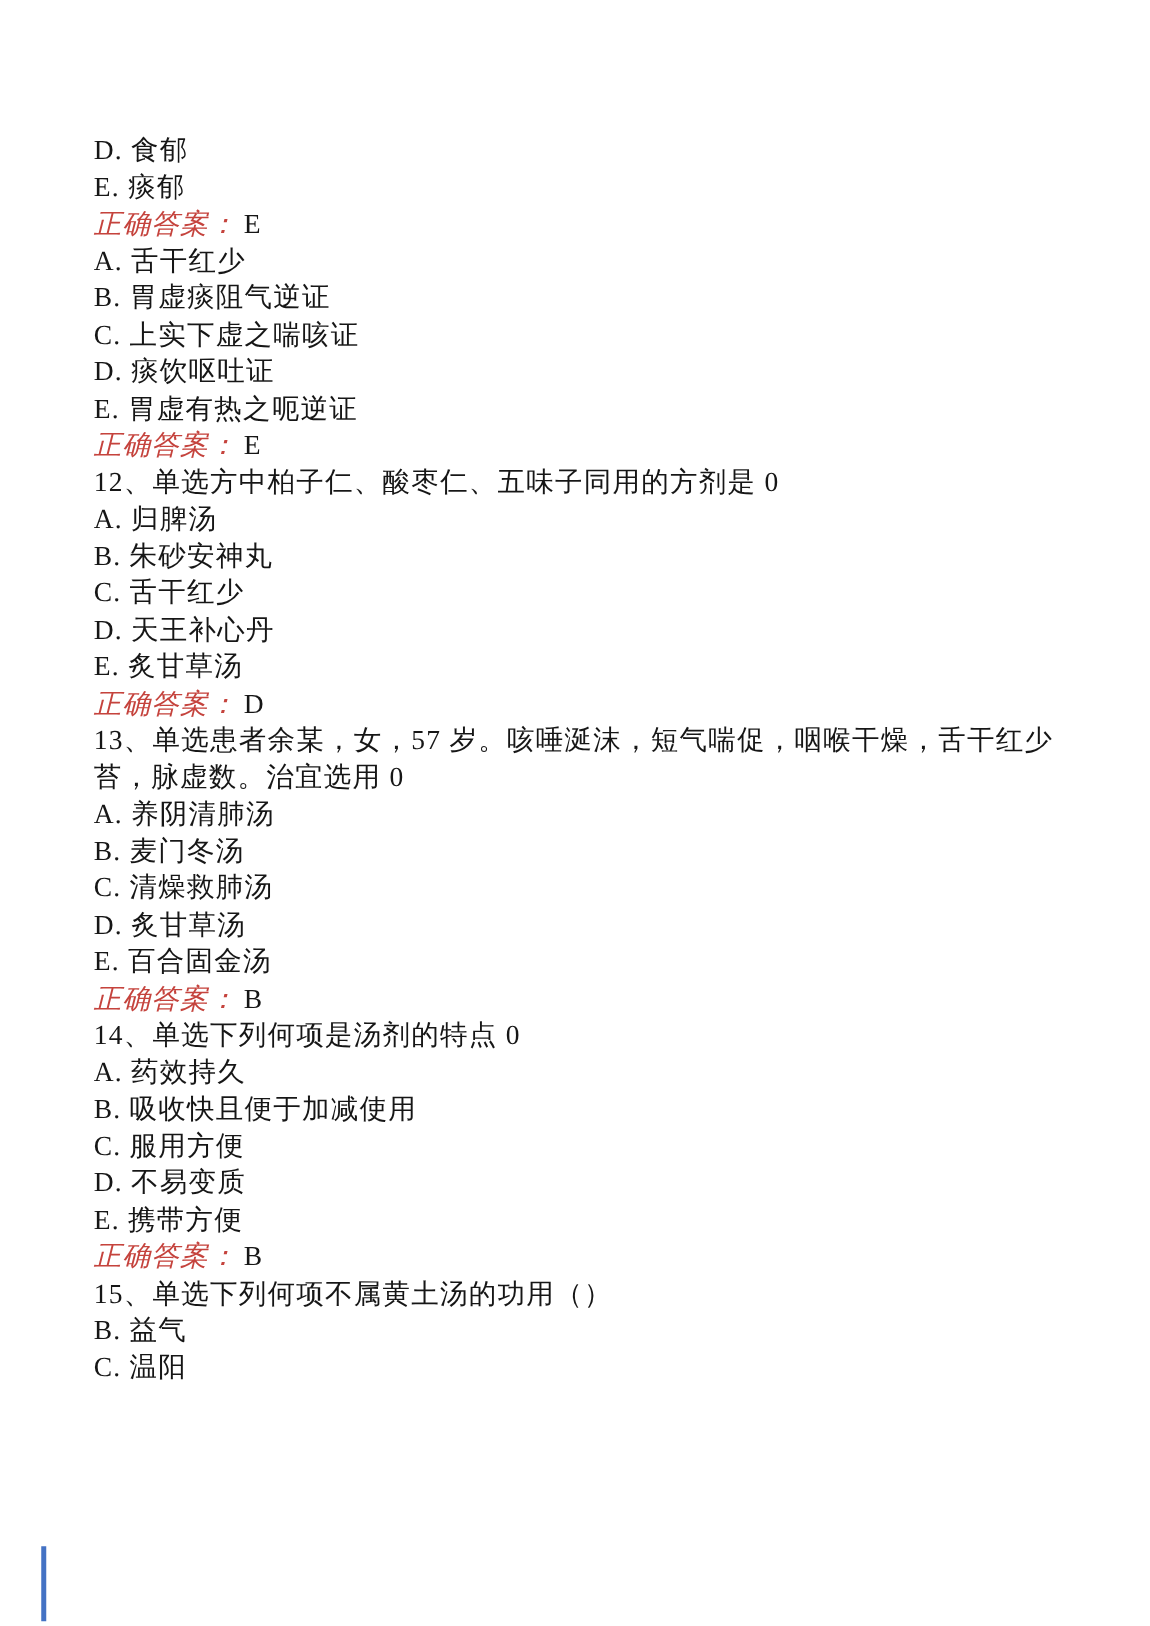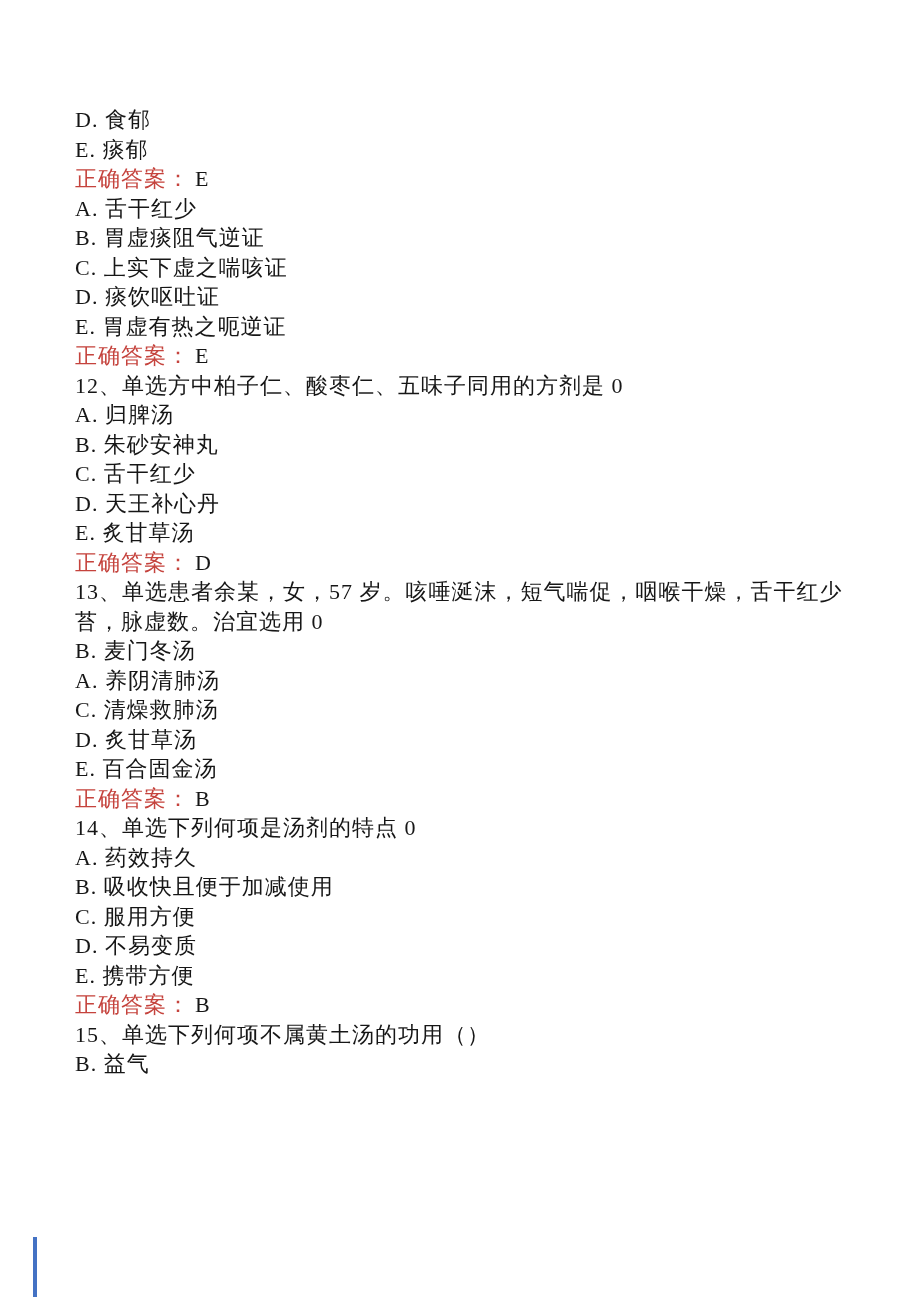--- a/index.html
+++ b/index.html
@@ -24,21 +24,21 @@
     position:absolute;
     top:105px;left:75px;right:70px;
   }
   .line{
     font-size:22px;
     line-height:29.5px;
     letter-spacing:1px;
     color:var(--text);
     white-space:nowrap;
   }
-  .ans-label{color:var(--answer);}
+  .ans-label{color:var(--answer);font-style:italic;}
   .ans-value{color:var(--text);margin-left:5px;}
   .blue-mark{
     position:absolute;
     left:33px;top:1237px;
     width:4px;height:60px;
     background:var(--bluemark);
   }
 </style>
 </head>
 <body>
@@ -63,35 +63,36 @@
         <div class="line">A. 归脾汤</div>
         <div class="line">B. 朱砂安神丸</div>
         <div class="line">C. 舌干红少</div>
         <div class="line">D. 天王补心丹</div>
         <div class="line">E. 炙甘草汤</div>
         <div class="line"><span class="ans-label">正确答案：</span><span class="ans-value">D</span></div>
       </div>
       <div>
         <div class="line">13、单选患者余某，女，57 岁。咳唾涎沫，短气喘促，咽喉干燥，舌干红少</div>
         <div class="line">苔，脉虚数。治宜选用 0</div>
+        <div class="line">A. 养阴清肺汤</div>
         <div class="line">B. 麦门冬汤</div>
-        <div class="line">A. 养阴清肺汤</div>
         <div class="line">C. 清燥救肺汤</div>
         <div class="line">D. 炙甘草汤</div>
         <div class="line">E. 百合固金汤</div>
         <div class="line"><span class="ans-label">正确答案：</span><span class="ans-value">B</span></div>
       </div>
       <div>
         <div class="line">14、单选下列何项是汤剂的特点 0</div>
         <div class="line">A. 药效持久</div>
         <div class="line">B. 吸收快且便于加减使用</div>
         <div class="line">C. 服用方便</div>
         <div class="line">D. 不易变质</div>
         <div class="line">E. 携带方便</div>
         <div class="line"><span class="ans-label">正确答案：</span><span class="ans-value">B</span></div>
       </div>
       <div>
         <div class="line">15、单选下列何项不属黄土汤的功用（）</div>
         <div class="line">B. 益气</div>
+        <div class="line">C. 温阳</div>
       </div>
     </div>
   <div class="blue-mark"></div>
 </div>
 
 </body></html>

